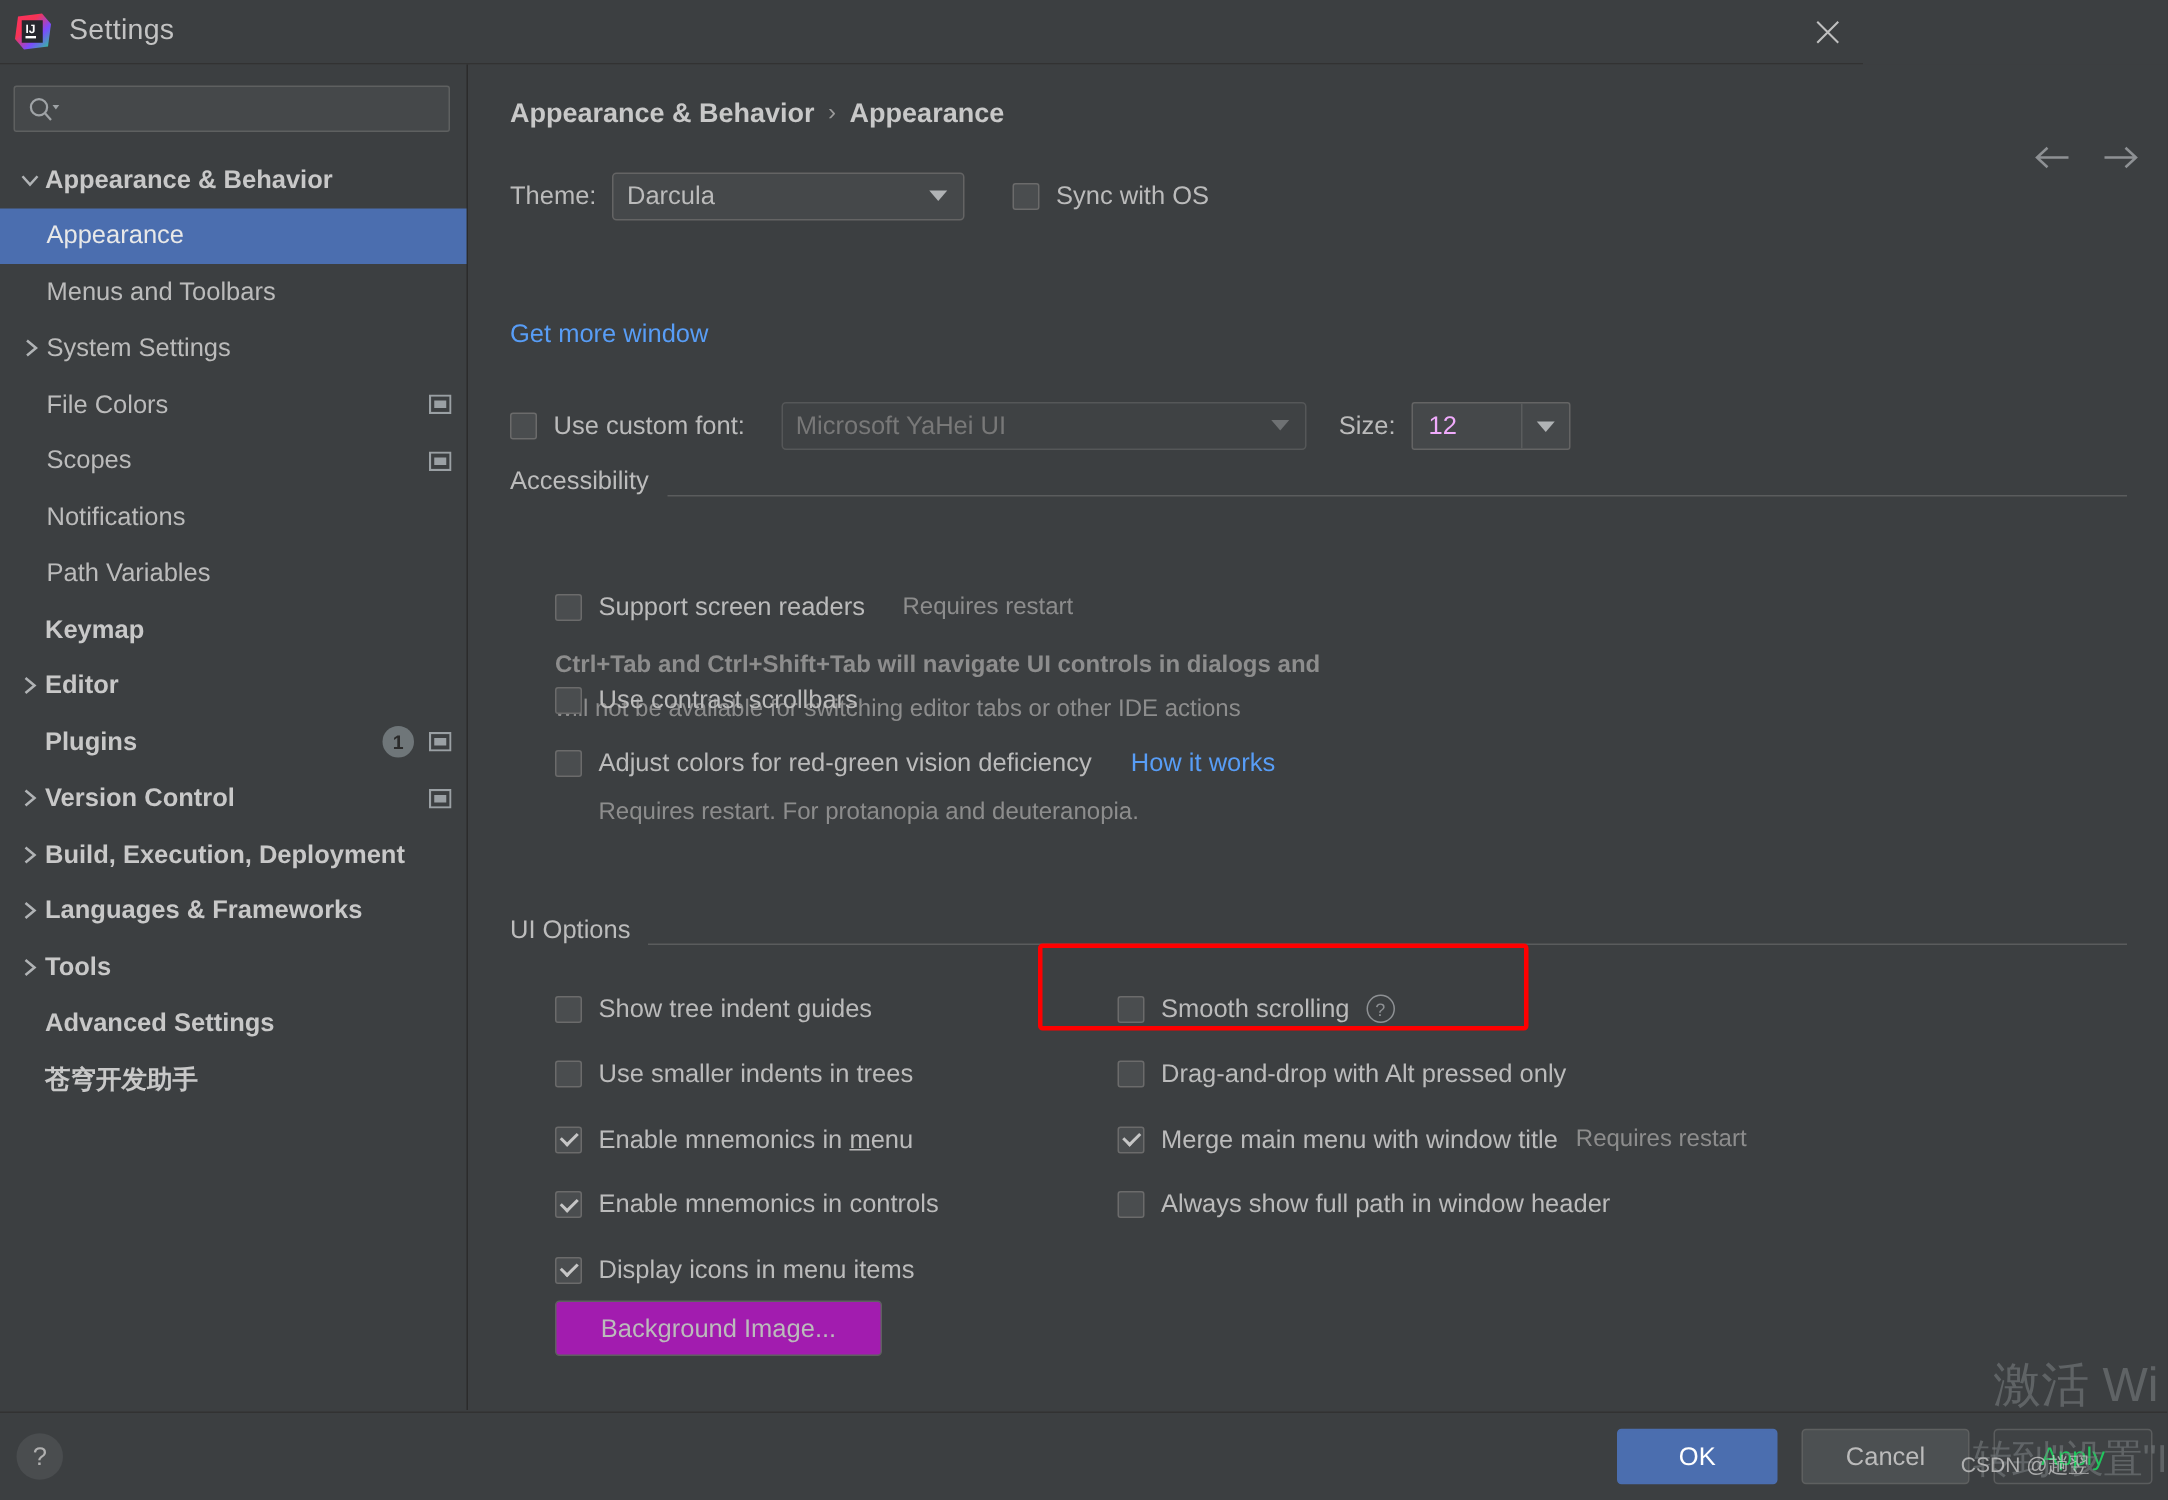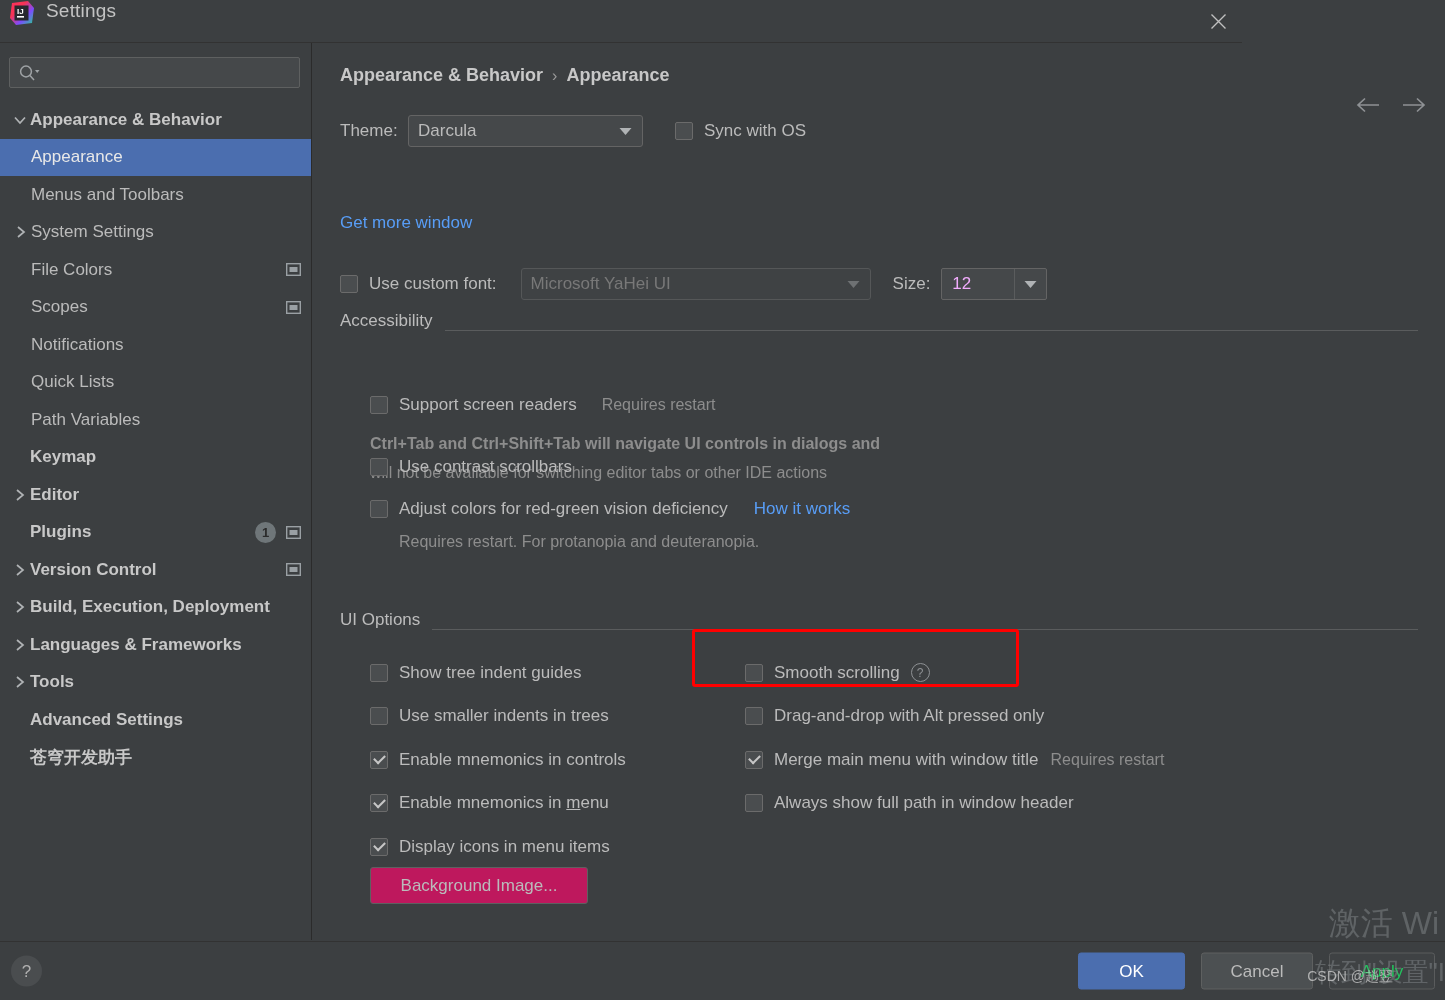--- a/index.html
+++ b/index.html
@@ -17,21 +17,21 @@
     background: #3c3f41;
     color: #bbbbbb;
   }
 
   
   .titlebar {
     position: absolute; top: 0; left: 0;
     width: 1242px; height: 43px;
     background: #3c3f41;
     border-bottom: 1px solid #323232;
-    display: flex; 
+    display: flex; align-items: center;
   }
   .ij-logo { margin-left: 9px; width: 26px; height: 26px; display:block; }
   .title-text {
     margin-left: 11px;
     font-size: 19px;
     color: #c3c3c3;
     letter-spacing: .2px;
   }
   .close-btn {
     position: absolute; right: 0; top: 0;
@@ -182,21 +182,21 @@
   .help-circle {
     width: 19px; height: 19px; border-radius: 50%;
     border: 1.5px solid #8e9194;
     color: #8e9194; font-size: 12px;
     display: inline-flex; align-items: center; justify-content: center;
     cursor: pointer;
   }
 
   .btn {
     height: 37px;
-    background: #be185d;
+    background: #a21caf;
     border: 1px solid #5e6060;
     border-radius: 3px;
     color: #bbbbbb;
     font-size: 17px;
     display: flex; align-items: center; justify-content: center;
     padding: 0 18px;
     cursor: pointer;
   }
 
   .redbox {
@@ -338,24 +338,20 @@
               </svg>
             </span>
           </span>
         </div>
         <div class="tree-row lvl2">
           <span class="tree-arrow"></span>
           <span class="tree-label">Notifications</span>
         </div>
         <div class="tree-row lvl2">
           <span class="tree-arrow"></span>
-          <span class="tree-label">Quick Lists</span>
-        </div>
-        <div class="tree-row lvl2">
-          <span class="tree-arrow"></span>
           <span class="tree-label">Path Variables</span>
         </div>
         <div class="tree-row lvl1 bold">
           <span class="tree-arrow"></span>
           <span class="tree-label">Keymap</span>
         </div>
         <div class="tree-row lvl1 bold">
           <span class="tree-arrow">
             <svg width="12" height="14" viewBox="0 0 12 14">
               <path d="M3 2 L9 7 L3 12" fill="none" stroke="#b0b3b5" stroke-width="1.7"></path>
@@ -543,27 +539,27 @@
         </div>
         <div style="height: 43.5px; display: flex; align-items: center;">
           <div class="cb-row">
             <span class="cb"></span>
             <span class="lbl">Use smaller indents in trees</span>
           </div>
         </div>
         <div style="height: 43.5px; display: flex; align-items: center;">
           <div class="cb-row">
             <span class="cb checked"></span>
+            <span class="lbl">Enable mnemonics in <u>m</u>enu</span>
+          </div>
+        </div>
+        <div style="height: 43.5px; display: flex; align-items: center;">
+          <div class="cb-row">
+            <span class="cb checked"></span>
             <span class="lbl">Enable mnemonics in controls</span>
-          </div>
-        </div>
-        <div style="height: 43.5px; display: flex; align-items: center;">
-          <div class="cb-row">
-            <span class="cb checked"></span>
-            <span class="lbl">Enable mnemonics in <u>m</u>enu</span>
           </div>
         </div>
         <div style="height: 43.5px; display: flex; align-items: center;">
           <div class="cb-row">
             <span class="cb checked"></span>
             <span class="lbl">Display icons in menu items</span>
           </div>
         </div>
       </div>
     <div id="ui-right" style="position:absolute; left:432px; top:608px;">

